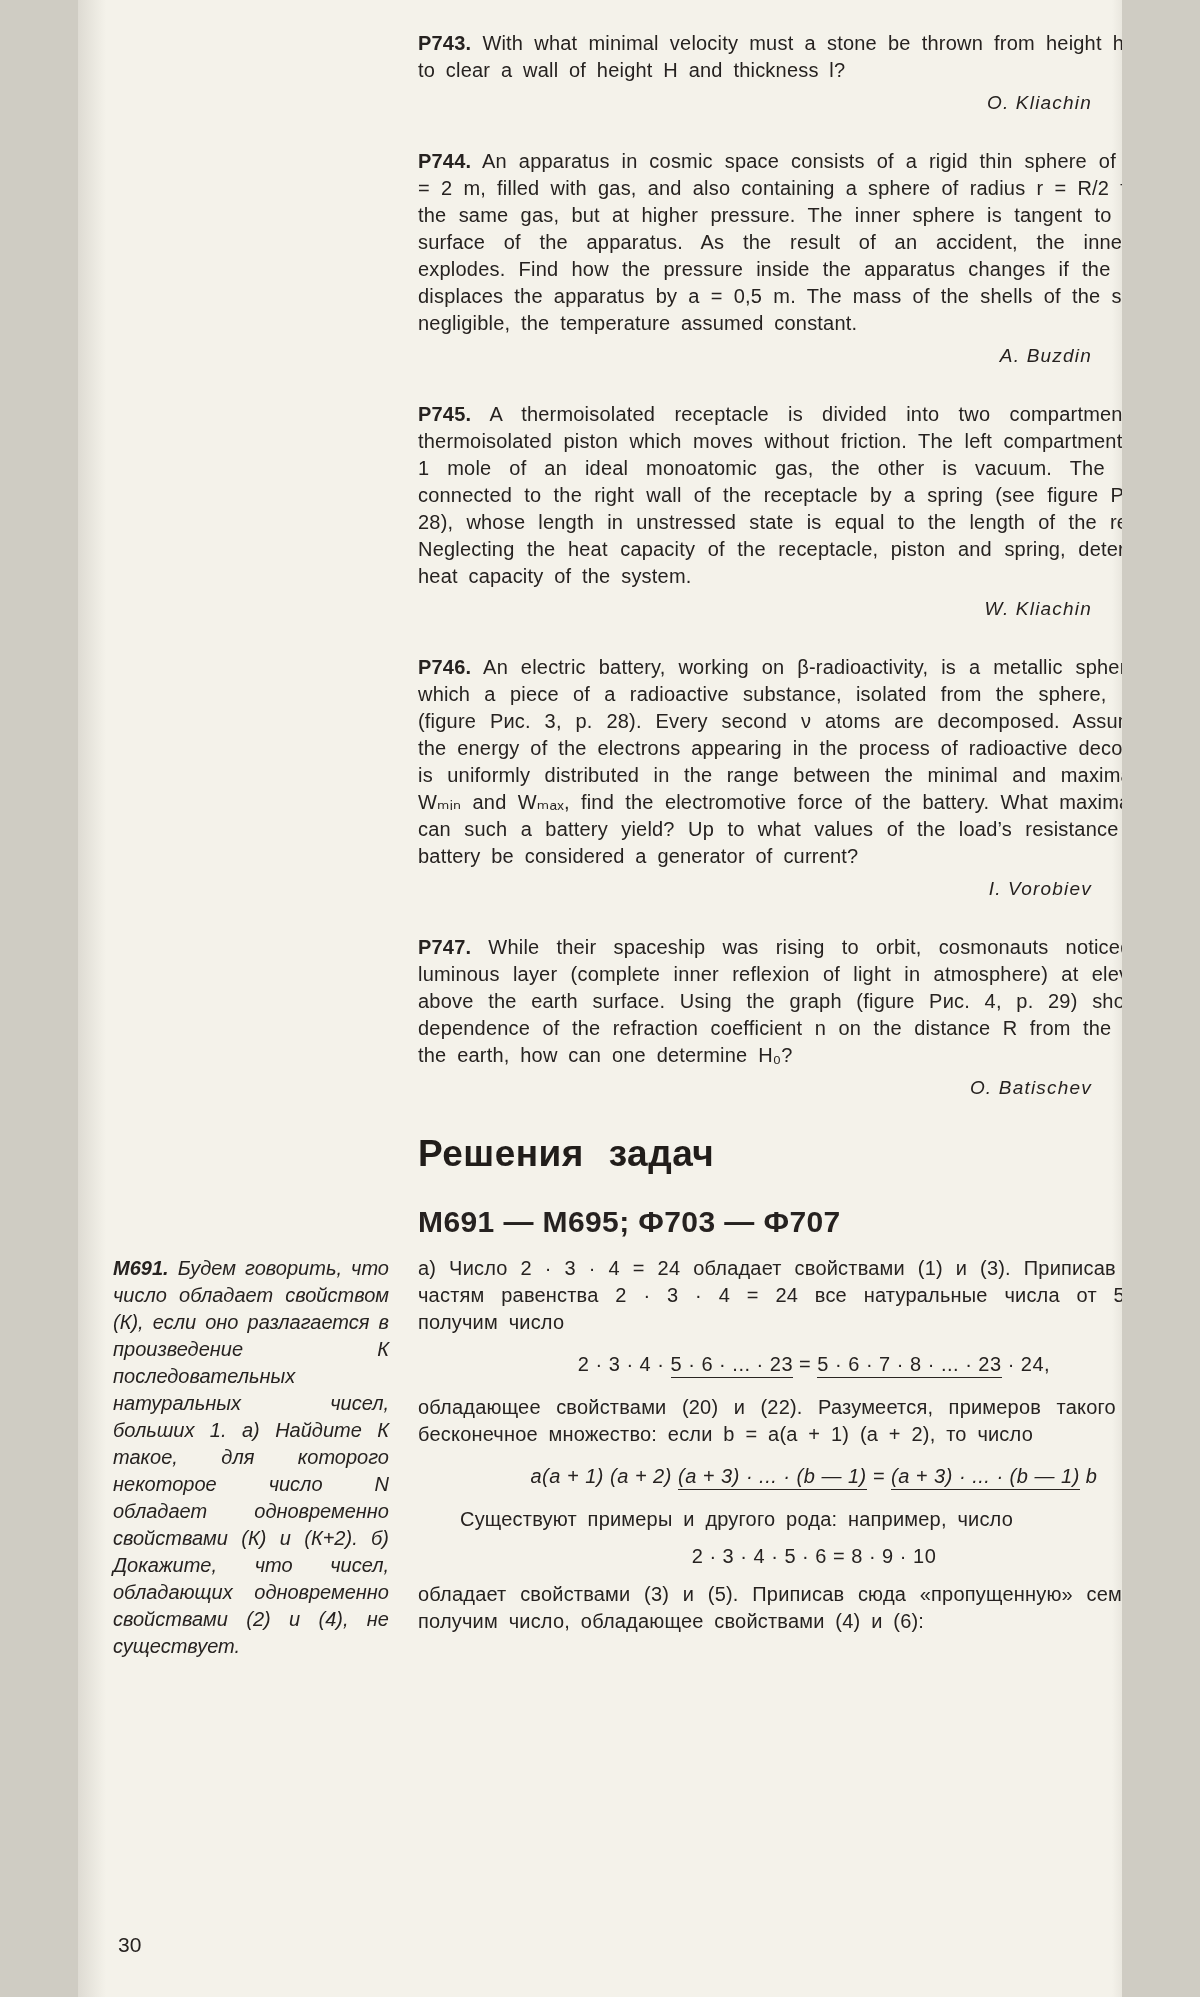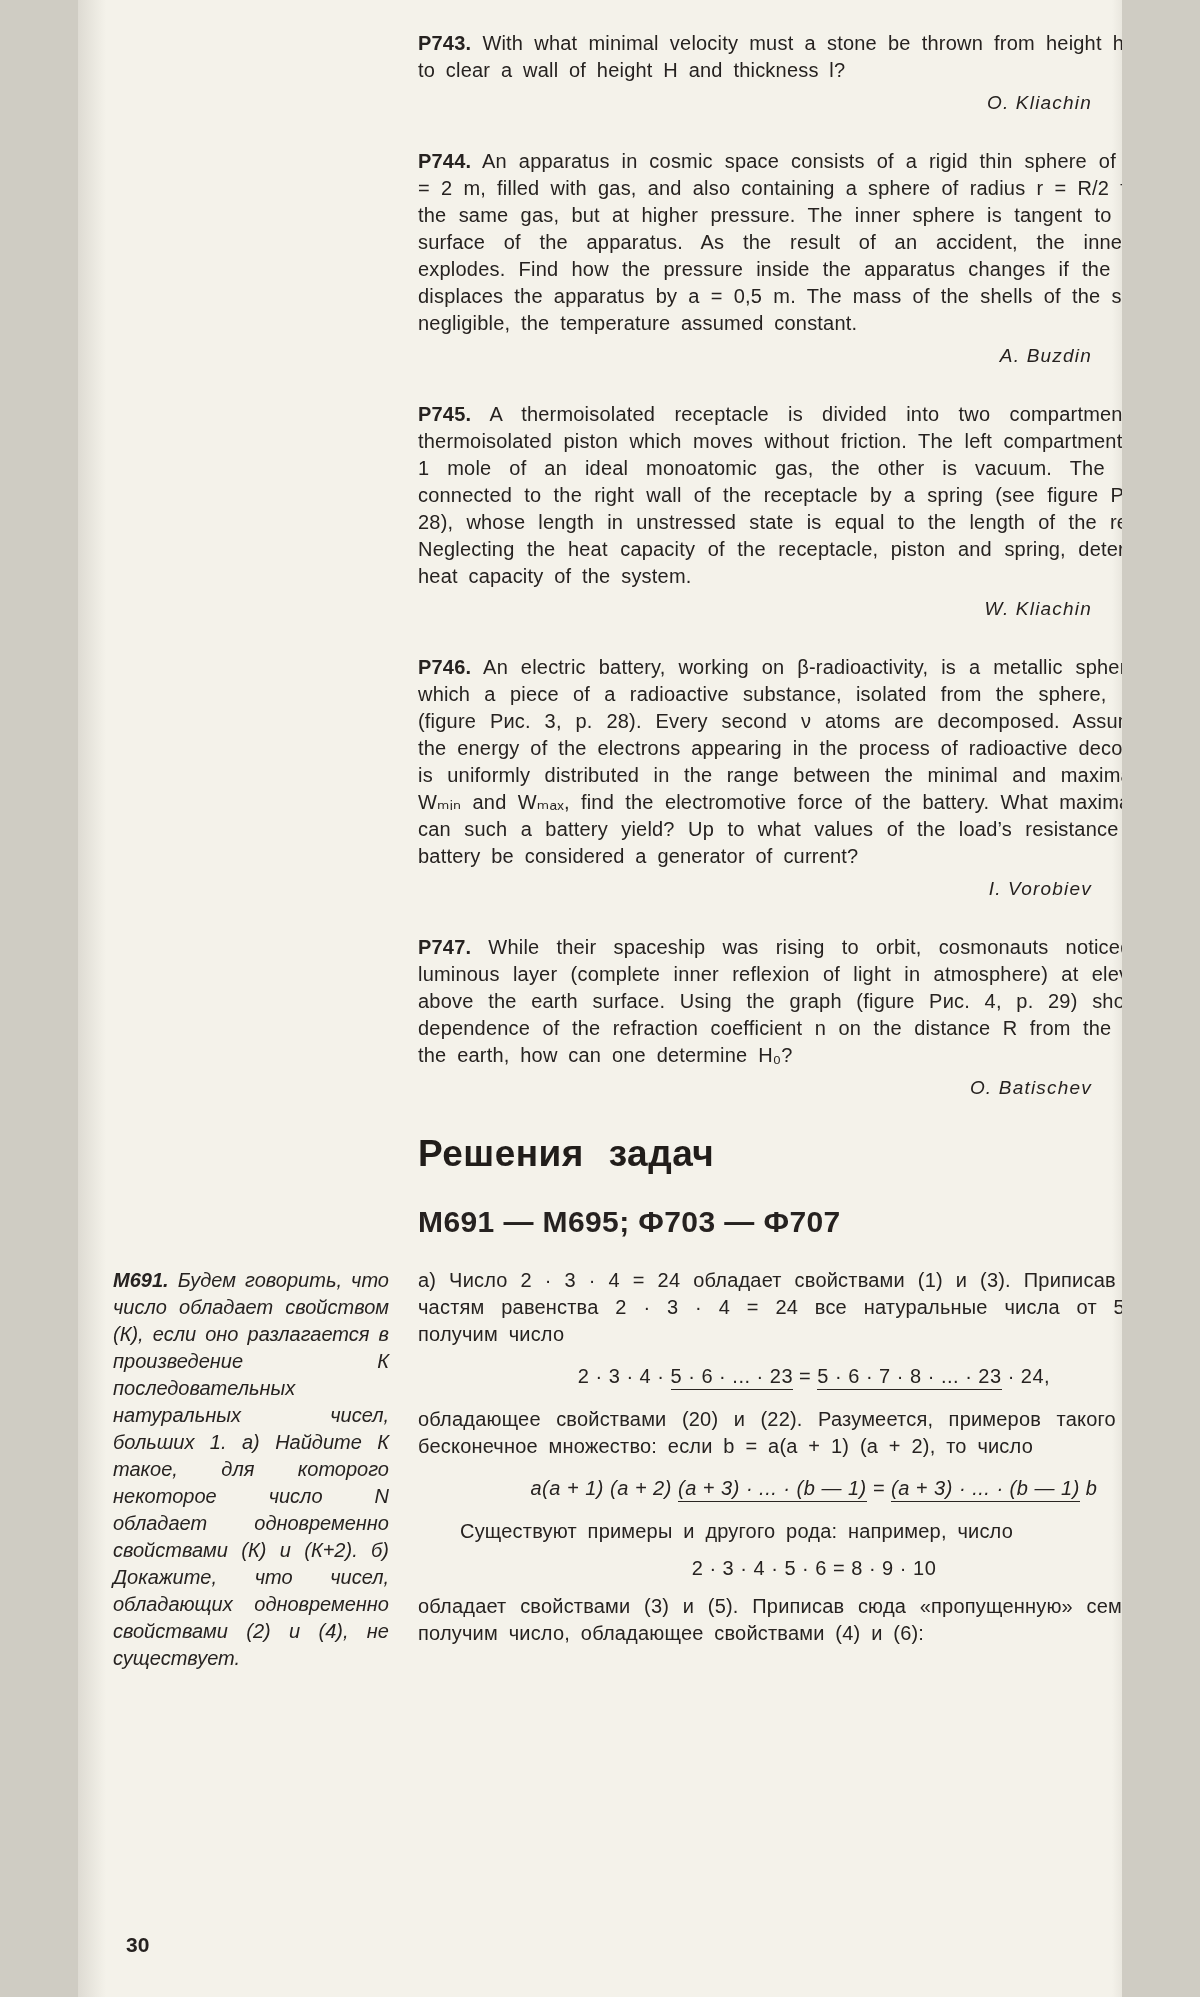--- a/index.html
+++ b/index.html
@@ -40,43 +40,43 @@
 
   .sec-title {
     font-size:37px; font-weight:bold; letter-spacing:0.5px; word-spacing:14px;
     margin-top:26px; color:#211d1a;
   }
   .sec-sub {
     font-size:30px; font-weight:bold; letter-spacing:0.4px;
     margin-top:30px;
   }
 
-  .solutions-row { display:flex; padding-left:35px; margin-top:28px; }
+  .solutions-row { display:flex; padding-left:35px; margin-top:16px; }
   .margin-col { width:276px; margin-right:29px; flex:0 0 auto; }
   .mtext {
     font-style:italic; font-size:20px; line-height:27px;
     text-align:justify; word-spacing:2px; hyphens:auto;
   }
   .mid { font-weight:bold; }
 
   .sol-col { width:792px; flex:0 0 auto; }
   .sol-col .ptext { margin:0; }
   .indent { text-indent:42px; }
   .equation {
     font-size:20px; text-align:center; letter-spacing:0.5px;
     margin:13px 0 15px;
     line-height:30px;
   }
   .equation.tight { margin:8px 0 10px; }
   .it { font-style:italic; }
   .ub { padding-bottom:2px; border-bottom:1.7px solid #2a2522; }
 
   .page-num {
-    position:absolute; left:48px; top:1933px;
-    font-size:21px; font-weight:bold;text-align:right;
+    position:absolute; left:40px; top:1933px;
+    font-size:21px; font-weight:normal;text-align:right;
   }
 </style>
 </head>
 <body>
 
 <div class="page">
 
   <div class="main-col">
 
     <section class="problem">

